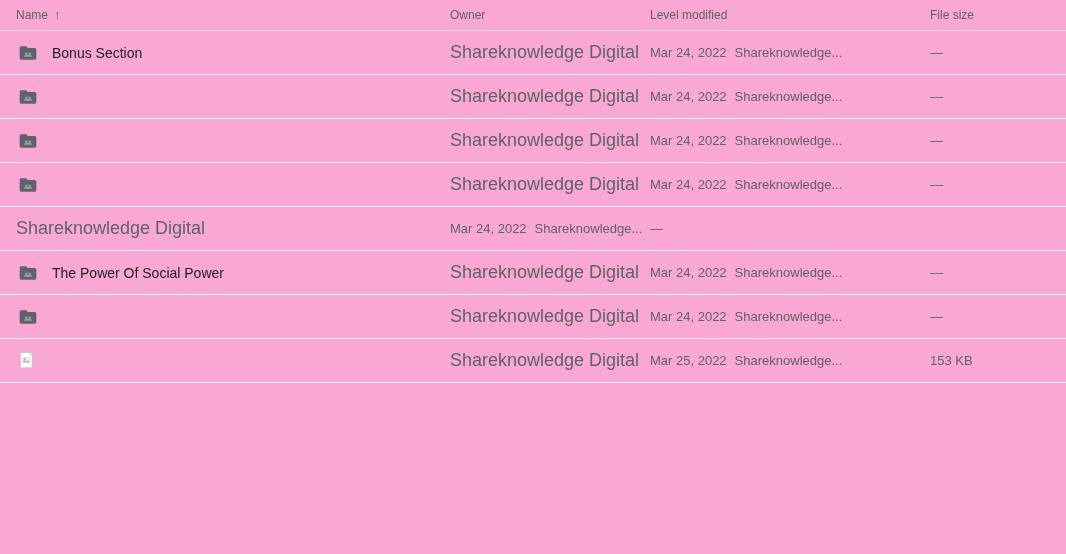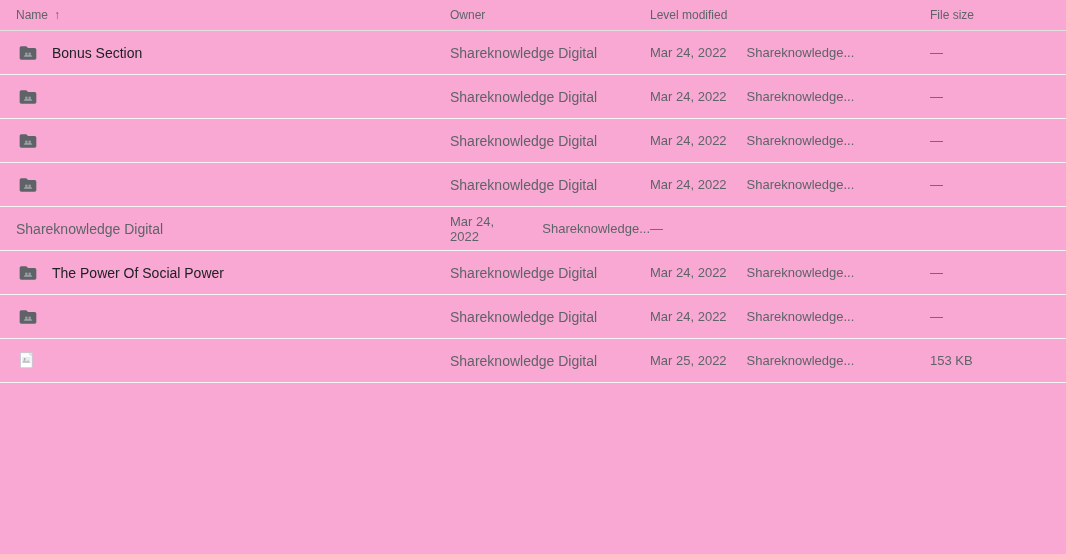--- a/index.html
+++ b/index.html
@@ -78,28 +78,28 @@
       justify-content: center;
     }
 
     .item-name {
       color: #202124;
       font-size: 14px;
     }
 
     .owner-cell {
       color: #5f6368;
-      font-size: 14px;
+      font-size: 18px;
     }
 
     .modified-cell {
       color: #5f6368;
       font-size: 13px;
       display: flex;
-      gap: 20px;
+      gap: 8px;
       align-items: center;
     }
 
     .modified-date {
       color: #5f6368;
     }
 
     .modified-by {
       color: #5f6368;
     }

